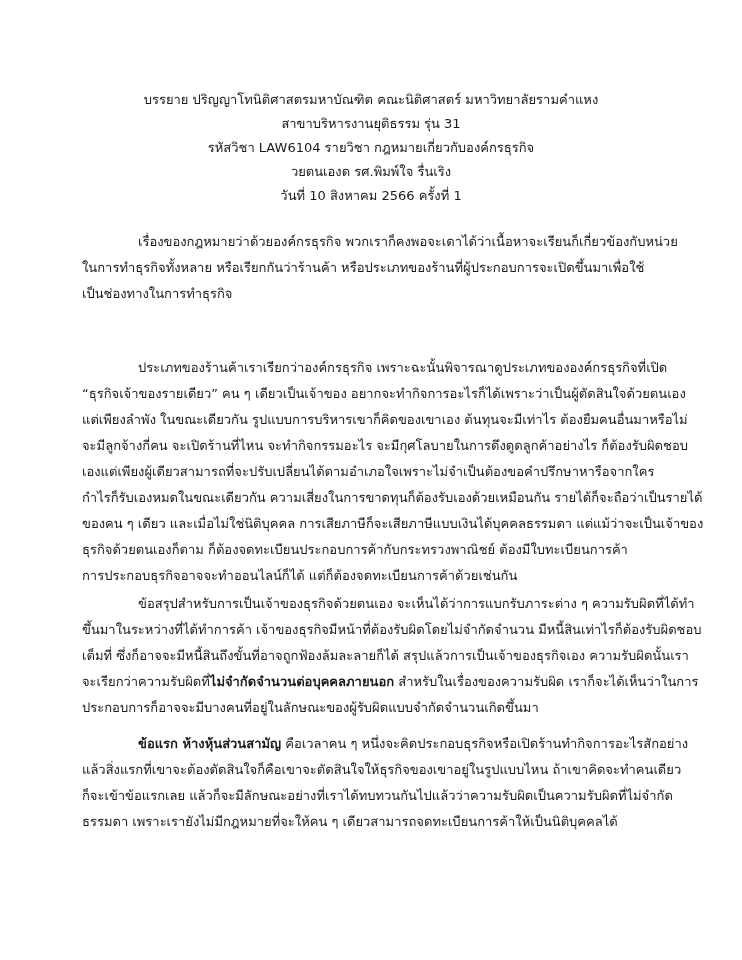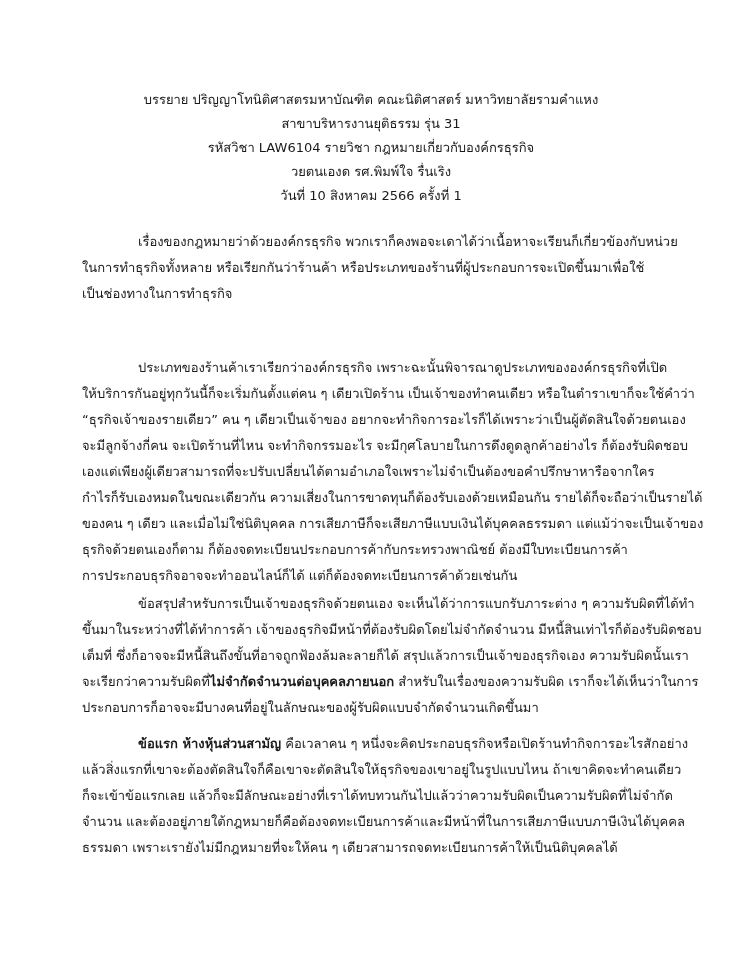--- a/index.html
+++ b/index.html
@@ -31,39 +31,38 @@
   </div>
 
   <div class="para" id="p1">
     <div class="line indent">เรื่องของกฎหมายว่าด้วยองค์กรธุรกิจ พวกเราก็คงพอจะเดาได้ว่าเนื้อหาจะเรียนก็เกี่ยวข้องกับหน่วย</div>
     <div class="line">ในการทำธุรกิจทั้งหลาย หรือเรียกกันว่าร้านค้า หรือประเภทของร้านที่ผู้ประกอบการจะเปิดขึ้นมาเพื่อใช้</div>
     <div class="line">เป็นช่องทางในการทำธุรกิจ</div>
   </div>
 
   <div class="para" id="p2">
     <div class="line indent">ประเภทของร้านค้าเราเรียกว่าองค์กรธุรกิจ เพราะฉะนั้นพิจารณาดูประเภทขององค์กรธุรกิจที่เปิด</div>
-    <div class="line">ให้บริการกันอยู่ทุกวันนี้ก็จะเริ่มกันตั้งแต่คน ๆ เดียวเปิดร้าน เป็นเจ้าของทำคนเดียว หรือในตำราเขาก็จะใช้คำว่า</div>
     <div class="line">“ธุรกิจเจ้าของรายเดียว” คน ๆ เดียวเป็นเจ้าของ อยากจะทำกิจการอะไรก็ได้เพราะว่าเป็นผู้ตัดสินใจด้วยตนเอง</div>
+    <div class="line">แต่เพียงลำพัง ในขณะเดียวกัน รูปแบบการบริหารเขาก็คิดของเขาเอง ต้นทุนจะมีเท่าไร ต้องยืมคนอื่นมาหรือไม่</div>
     <div class="line">จะมีลูกจ้างกี่คน จะเปิดร้านที่ไหน จะทำกิจกรรมอะไร จะมีกุศโลบายในการดึงดูดลูกค้าอย่างไร ก็ต้องรับผิดชอบ</div>
     <div class="line">เองแต่เพียงผู้เดียวสามารถที่จะปรับเปลี่ยนได้ตามอำเภอใจเพราะไม่จำเป็นต้องขอคำปรึกษาหารือจากใคร</div>
     <div class="line">กำไรก็รับเองหมดในขณะเดียวกัน ความเสี่ยงในการขาดทุนก็ต้องรับเองด้วยเหมือนกัน รายได้ก็จะถือว่าเป็นรายได้</div>
     <div class="line">ของคน ๆ เดียว และเมื่อไม่ใช่นิติบุคคล การเสียภาษีก็จะเสียภาษีแบบเงินได้บุคคลธรรมดา แต่แม้ว่าจะเป็นเจ้าของ</div>
     <div class="line">ธุรกิจด้วยตนเองก็ตาม ก็ต้องจดทะเบียนประกอบการค้ากับกระทรวงพาณิชย์ ต้องมีใบทะเบียนการค้า</div>
     <div class="line">การประกอบธุรกิจอาจจะทำออนไลน์ก็ได้ แต่ก็ต้องจดทะเบียนการค้าด้วยเช่นกัน</div>
   </div>
 
   <div class="para" id="p3">
     <div class="line indent">ข้อสรุปสำหรับการเป็นเจ้าของธุรกิจด้วยตนเอง จะเห็นได้ว่าการแบกรับภาระต่าง ๆ ความรับผิดที่ได้ทำ</div>
     <div class="line">ขึ้นมาในระหว่างที่ได้ทำการค้า เจ้าของธุรกิจมีหน้าที่ต้องรับผิดโดยไม่จำกัดจำนวน มีหนี้สินเท่าไรก็ต้องรับผิดชอบ</div>
     <div class="line">เต็มที่ ซึ่งก็อาจจะมีหนี้สินถึงขั้นที่อาจถูกฟ้องล้มละลายก็ได้ สรุปแล้วการเป็นเจ้าของธุรกิจเอง ความรับผิดนั้นเรา</div>
     <div class="line"><span>จะเรียกว่าความรับผิดที่</span><span class="bold">ไม่จำกัดจำนวนต่อบุคคลภายนอก</span><span> สำหรับในเรื่องของความรับผิด เราก็จะได้เห็นว่าในการ</span></div>
     <div class="line">ประกอบการก็อาจจะมีบางคนที่อยู่ในลักษณะของผู้รับผิดแบบจำกัดจำนวนเกิดขึ้นมา</div>
   </div>
 
   <div class="para" id="p4">
     <div class="line indent"><span class="bold">ข้อแรก ห้างหุ้นส่วนสามัญ</span><span> คือเวลาคน ๆ หนึ่งจะคิดประกอบธุรกิจหรือเปิดร้านทำกิจการอะไรสักอย่าง</span></div>
     <div class="line">แล้วสิ่งแรกที่เขาจะต้องตัดสินใจก็คือเขาจะตัดสินใจให้ธุรกิจของเขาอยู่ในรูปแบบไหน ถ้าเขาคิดจะทำคนเดียว</div>
     <div class="line">ก็จะเข้าข้อแรกเลย แล้วก็จะมีลักษณะอย่างที่เราได้ทบทวนกันไปแล้วว่าความรับผิดเป็นความรับผิดที่ไม่จำกัด</div>
-    <div class="line">จำนวน และต้องอยู่ภายใต้กฎหมายก็คือต้องจดทะเบียนการค้าและมีหน้าที่ในการเสียภาษีแบบภาษีเงินได้บุคคล</div>
     <div class="line">ธรรมดา เพราะเรายังไม่มีกฎหมายที่จะให้คน ๆ เดียวสามารถจดทะเบียนการค้าให้เป็นนิติบุคคลได้</div>
   </div>
 
 </div>
 
 </body></html>

